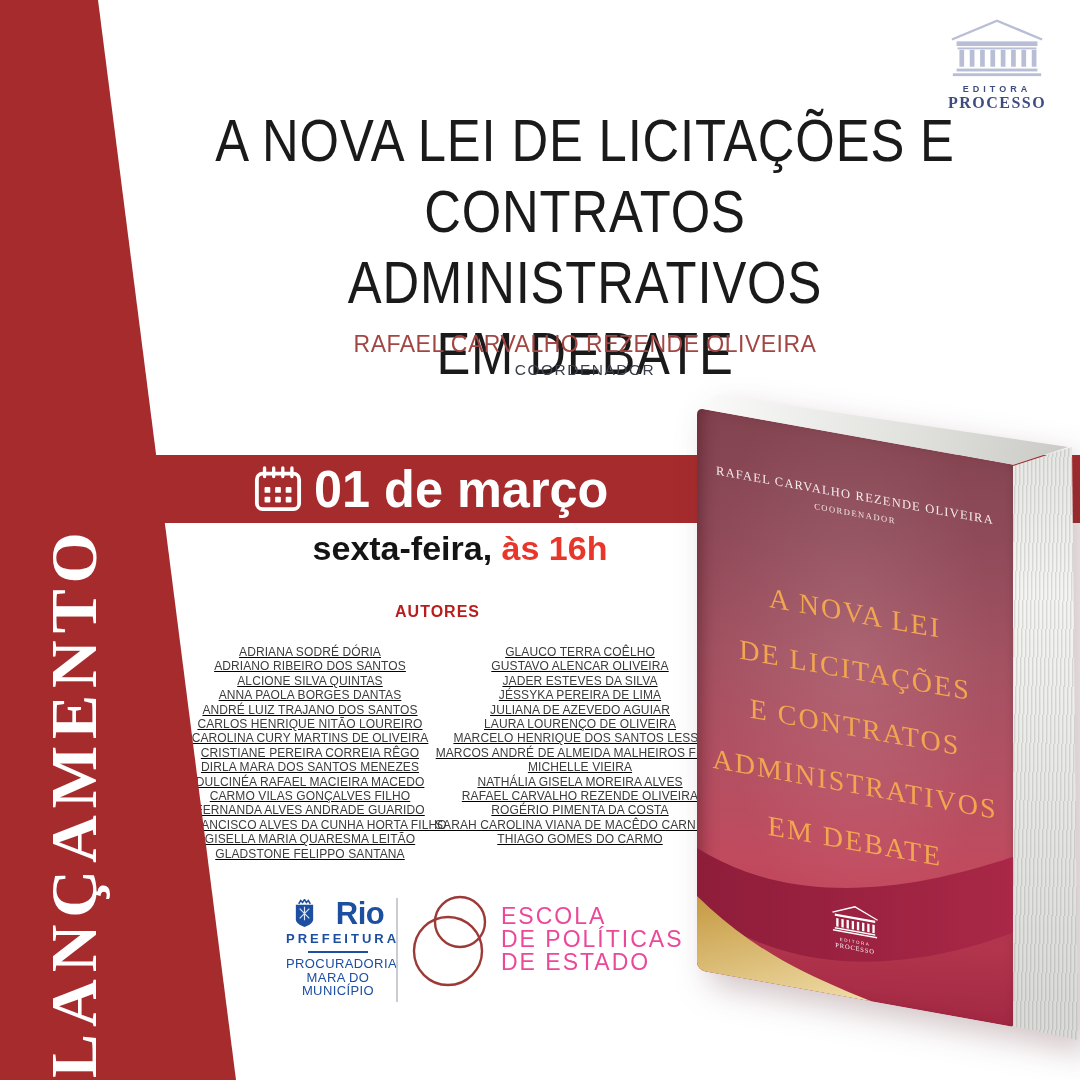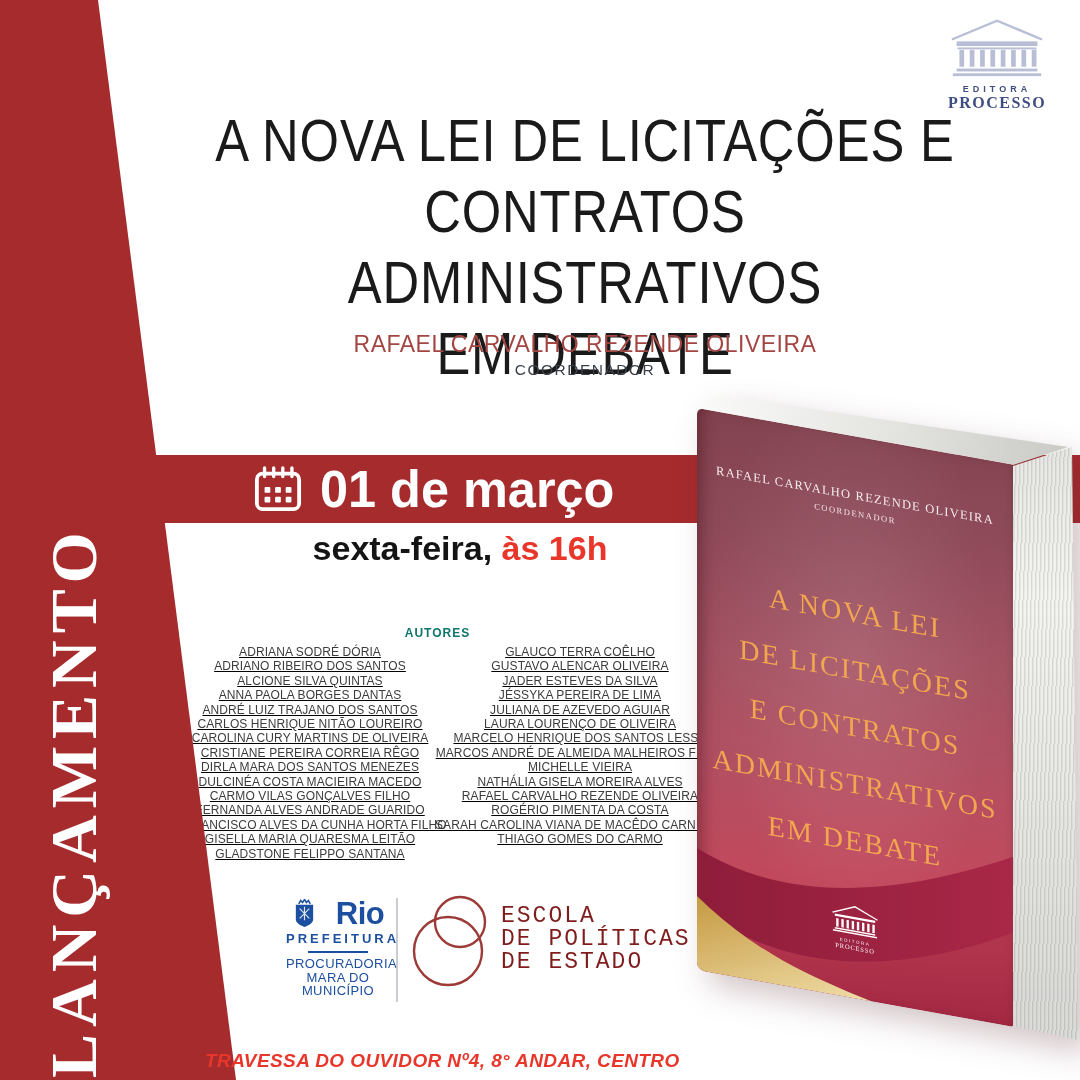--- a/index.html
+++ b/index.html
@@ -19,47 +19,47 @@
   .headline{position:absolute;left:125px;top:106px;width:920px;text-align:center;z-index:4;
         color:#1a1a1a;font-size:59px;line-height:71px;font-weight:400;letter-spacing:1px;
         transform:scaleX(.86);transform-origin:50% 0;}
   .coordinator-name{position:absolute;left:170px;top:331px;width:830px;text-align:center;
         color:#a34643;font-size:23px;font-weight:400;letter-spacing:.5px;z-index:4;}
   .coordinator-role{position:absolute;left:170px;top:361px;width:830px;text-align:center;
         color:#39404c;font-size:15.5px;letter-spacing:1.5px;z-index:4;}
 
   
   .banner{position:absolute;left:140px;right:0;top:455px;height:68px;background:#a62b2d;z-index:1;
-        display:flex;align-items:center;padding-left:112px;box-sizing:border-box;gap:16px;}
+        display:flex;align-items:center;padding-left:112px;box-sizing:border-box;gap:10px;}
   .banner .date{color:#ffffff;font-size:52px;font-weight:700;letter-spacing:0;white-space:nowrap;
         transform:scaleX(.97);transform-origin:0 50%;}
   .weekday-line{position:absolute;left:150px;top:529px;width:620px;text-align:center;z-index:1;
         font-size:34px;font-weight:700;color:#141414;white-space:nowrap;}
   .weekday-line .time{color:#e8362b;margin-top:45px;}
 
   
-  .authors-heading{position:absolute;left:150px;top:626px;width:575px;text-align:center;
-        font-size:12px;font-weight:700;letter-spacing:1px;color:#0f766e;}
+  .authors-heading{position:absolute;left:150px;top:603px;width:575px;text-align:center;
+        font-size:16px;font-weight:700;letter-spacing:1px;color:#b91c1c;}
   .authors-cols{position:absolute;left:185px;top:645px;width:540px;display:flex;text-decoration:underline;}
   .authors-col{text-align:center;font-size:12px;line-height:14.4px;color:#3c3c3c;
         letter-spacing:.1px;white-space:nowrap;}
   .authors-col.left{width:250px;}
   .authors-col.right{width:290px;}
 
   
   .rio-block{position:absolute;left:286px;top:899px;width:104px;text-align:center;color:#1d4fa1;}
   .rio-row{display:flex;align-items:flex-start;justify-content:center;gap:19px;}
   .rio-word{font-size:31px;font-weight:700;line-height:30px;letter-spacing:-.5px;}
   .rio-sub{font-size:13px;font-weight:700;letter-spacing:3px;margin-top:2px;}
   .rio-rule{width:60px;height:2px;background:#1d4fa1;margin:5px auto 4px auto;}
   .rio-org{font-size:13px;font-weight:400;line-height:13.5px;letter-spacing:.4px;}
   .logo-divider{position:absolute;left:396px;top:898px;width:2px;height:104px;background:#c9ccd4;}
   .escola-circles{position:absolute;left:412px;top:893px;}
-  .escola-text{position:absolute;left:501px;top:905px;color:#7f1d1d;
-        font-family:Liberation Mono, monospace;font-size:23px;line-height:23px;letter-spacing:2px;}
+  .escola-text{position:absolute;left:501px;top:905px;color:#ec4899;
+        font-family:Liberation Sans, sans-serif;font-size:23px;line-height:23px;letter-spacing:2px;}
 
   
   .venue-line1{position:absolute;left:205px;top:1024px;font-size:20px;color:#101010;
         letter-spacing:.2px;white-space:nowrap;z-index:4;}
   .venue-line1 b{font-weight:700;}
   .venue-line2{position:absolute;left:205px;top:1050px;font-size:19px;font-weight:700;
         font-style:italic;color:#e8362b;letter-spacing:.4px;white-space:nowrap;z-index:4;}
 
   
   .pub-logo{position:absolute;left:942px;top:16px;width:110px;text-align:center;}
@@ -164,21 +164,21 @@
     <div class="authors-col left">
         <div>ADRIANA SODRÉ DÓRIA</div>
         <div>ADRIANO RIBEIRO DOS SANTOS</div>
         <div>ALCIONE SILVA QUINTAS</div>
         <div>ANNA PAOLA BORGES DANTAS</div>
         <div>ANDRÉ LUIZ TRAJANO DOS SANTOS</div>
         <div>CARLOS HENRIQUE NITÃO LOUREIRO</div>
         <div>CAROLINA CURY MARTINS DE OLIVEIRA</div>
         <div>CRISTIANE PEREIRA CORREIA RÊGO</div>
         <div>DIRLA MARA DOS SANTOS MENEZES</div>
-        <div>DULCINÉA COSTA MACIEIRA MACEDO</div>
+        <div>DULCINÉA RAFAEL MACIEIRA MACEDO</div>
         <div>CARMO VILAS GONÇALVES FILHO</div>
         <div>FERNANDA ALVES ANDRADE GUARIDO</div>
         <div>FRANCISCO ALVES DA CUNHA HORTA FILHO</div>
         <div>GISELLA MARIA QUARESMA LEITÃO</div>
         <div>GLADSTONE FELIPPO SANTANA</div>
       </div>
     <div class="authors-col right">
         <div>GLAUCO TERRA COÊLHO</div>
         <div>GUSTAVO ALENCAR OLIVEIRA</div>
         <div>JADER ESTEVES DA SILVA</div>
@@ -215,21 +215,20 @@
   <svg class="escola-circles" viewBox="0 0 82 106" width="82" height="106" aria-hidden="true">
     <circle cx="36" cy="58" r="34" stroke="#9c3a38" stroke-width="2.4" fill="none"></circle>
     <circle cx="48" cy="29" r="25" stroke="#9c3a38" stroke-width="2.4" fill="none"></circle>
   </svg>
   <div class="escola-text">
     <div>ESCOLA</div>
     <div>DE POLÍTICAS</div>
     <div>DE ESTADO</div>
   </div>
 
-  <div class="venue-line2">TRAVESSA DO OUVIDOR Nº4, 8° ANDAR, CENTRO</div>
 
   <div class="book">
     <div class="pages-top"></div>
     <div class="fore-edge"></div>
     <div class="cover">
       <svg class="cover-swoosh" viewBox="0 0 316 562" preserveAspectRatio="none" aria-hidden="true">
         <defs>
           <linearGradient id="bandGrad" x1="0" y1="0" x2="1" y2="0">
             <stop offset="0" stop-color="#8e1d3a"></stop>
             <stop offset="1" stop-color="#a92747"></stop>

